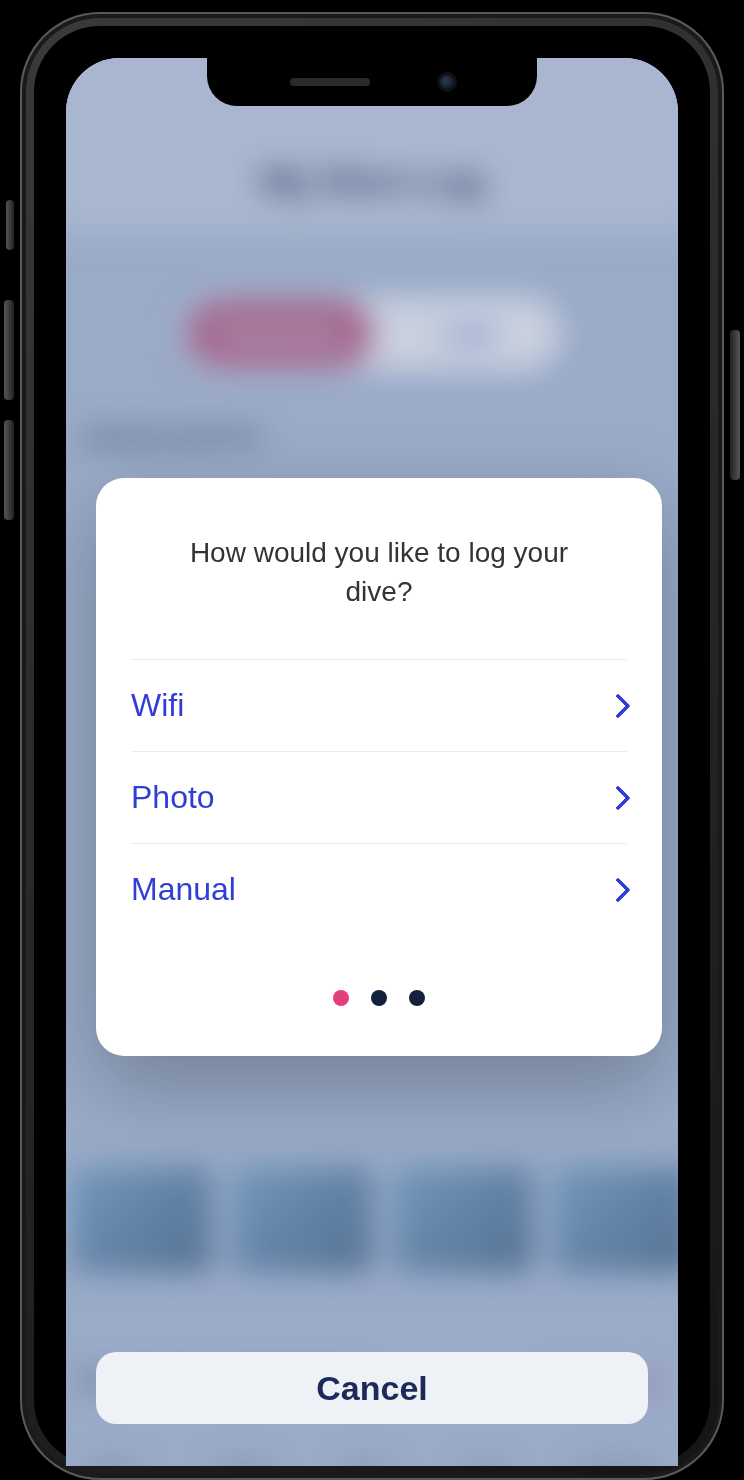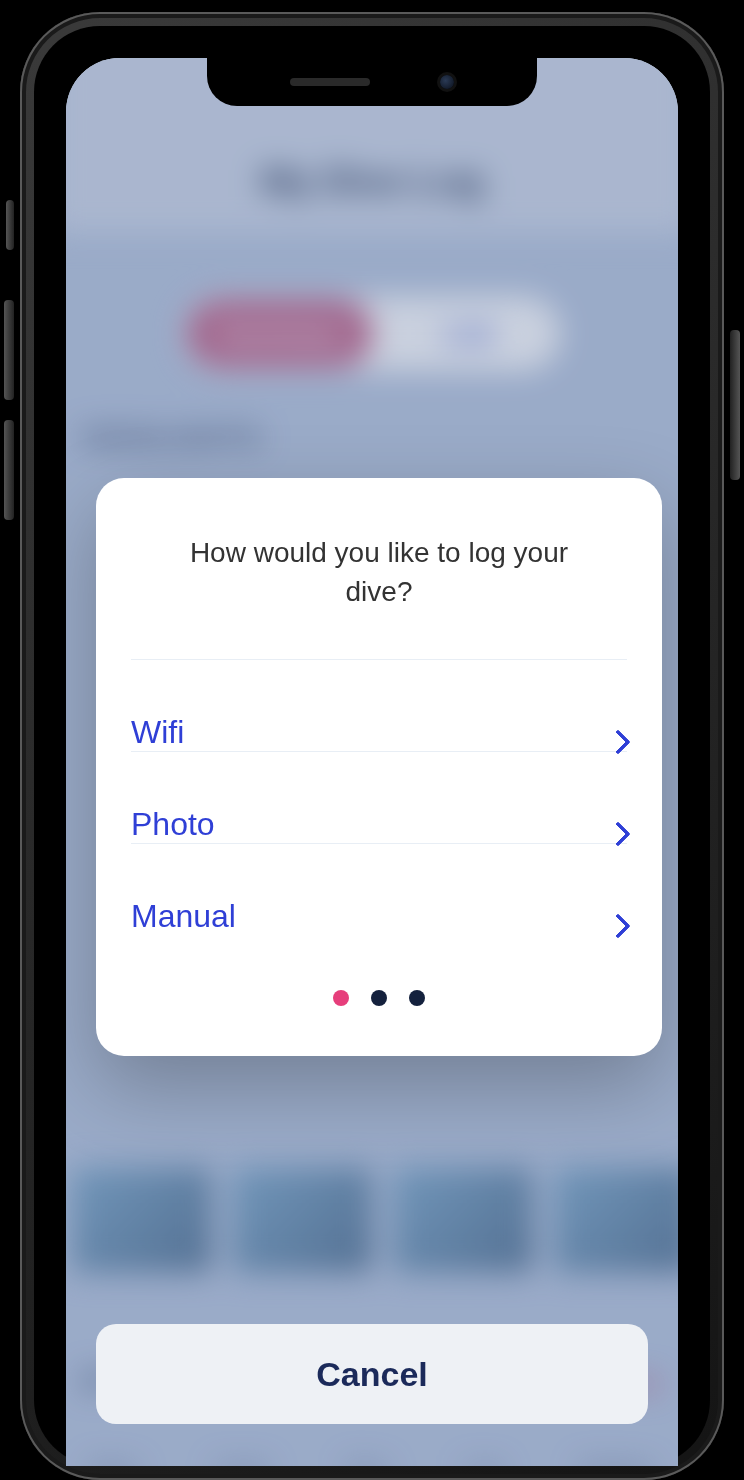--- a/index.html
+++ b/index.html
@@ -133,21 +133,21 @@
       text-align: center;
       color: #333;
       font-size: 28px;
       line-height: 1.4;
       font-weight: 400;
       margin-bottom: 48px;
       padding: 0 30px;
     }
     .option {
       display: flex;
-      align-items: flex-end;
+      align-items: center;
       justify-content: space-between;
       height: 92px;
       border-top: 1px solid #e8eef5;
       cursor: pointer;
     }
     .option:last-of-type { border-bottom: 1px solid #e8eef5; }
     .option-label {
       color: #2f3fd6;
       font-size: 32px;
       font-weight: 500;
@@ -169,21 +169,21 @@
       width: 16px; height: 16px; border-radius: 50%;
       background: #14213d;
     }
     .dot.active { background: #e63e7b; }
 
     
     .cancel {
       position: absolute;
       bottom: 42px;
       left: 30px; right: 30px;
-      height: 100px;
+      height: 72px;
       background: #eef1f5;
       border-radius: 20px;
       display: flex;
       align-items: center;
       justify-content: center;
       z-index: 20;
       cursor: pointer;
     }
     .cancel-label {
       color: #1b2a5a;

